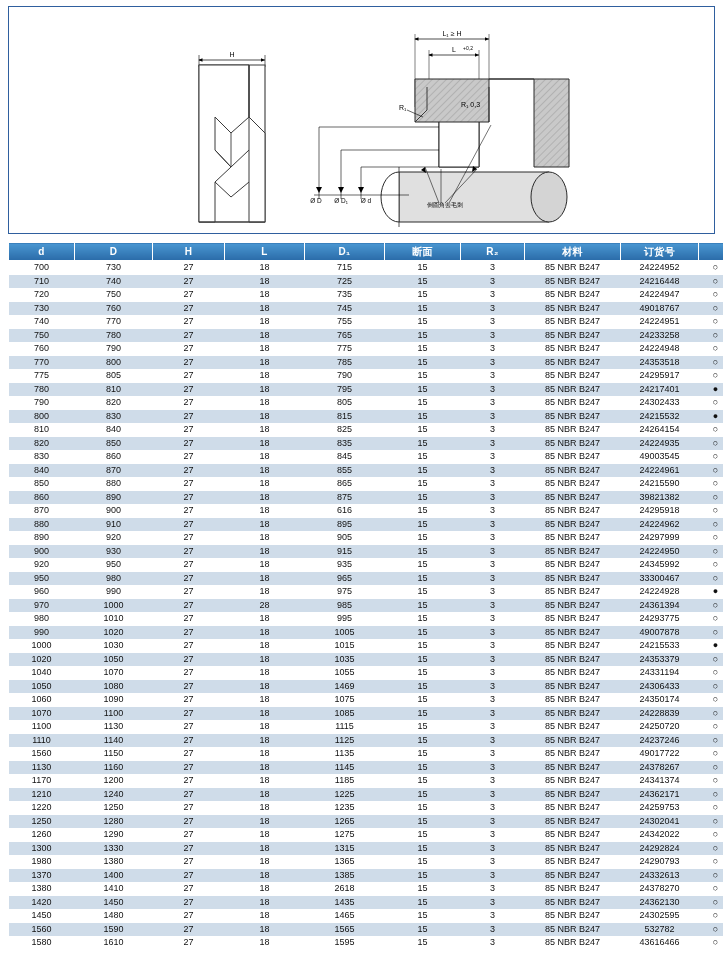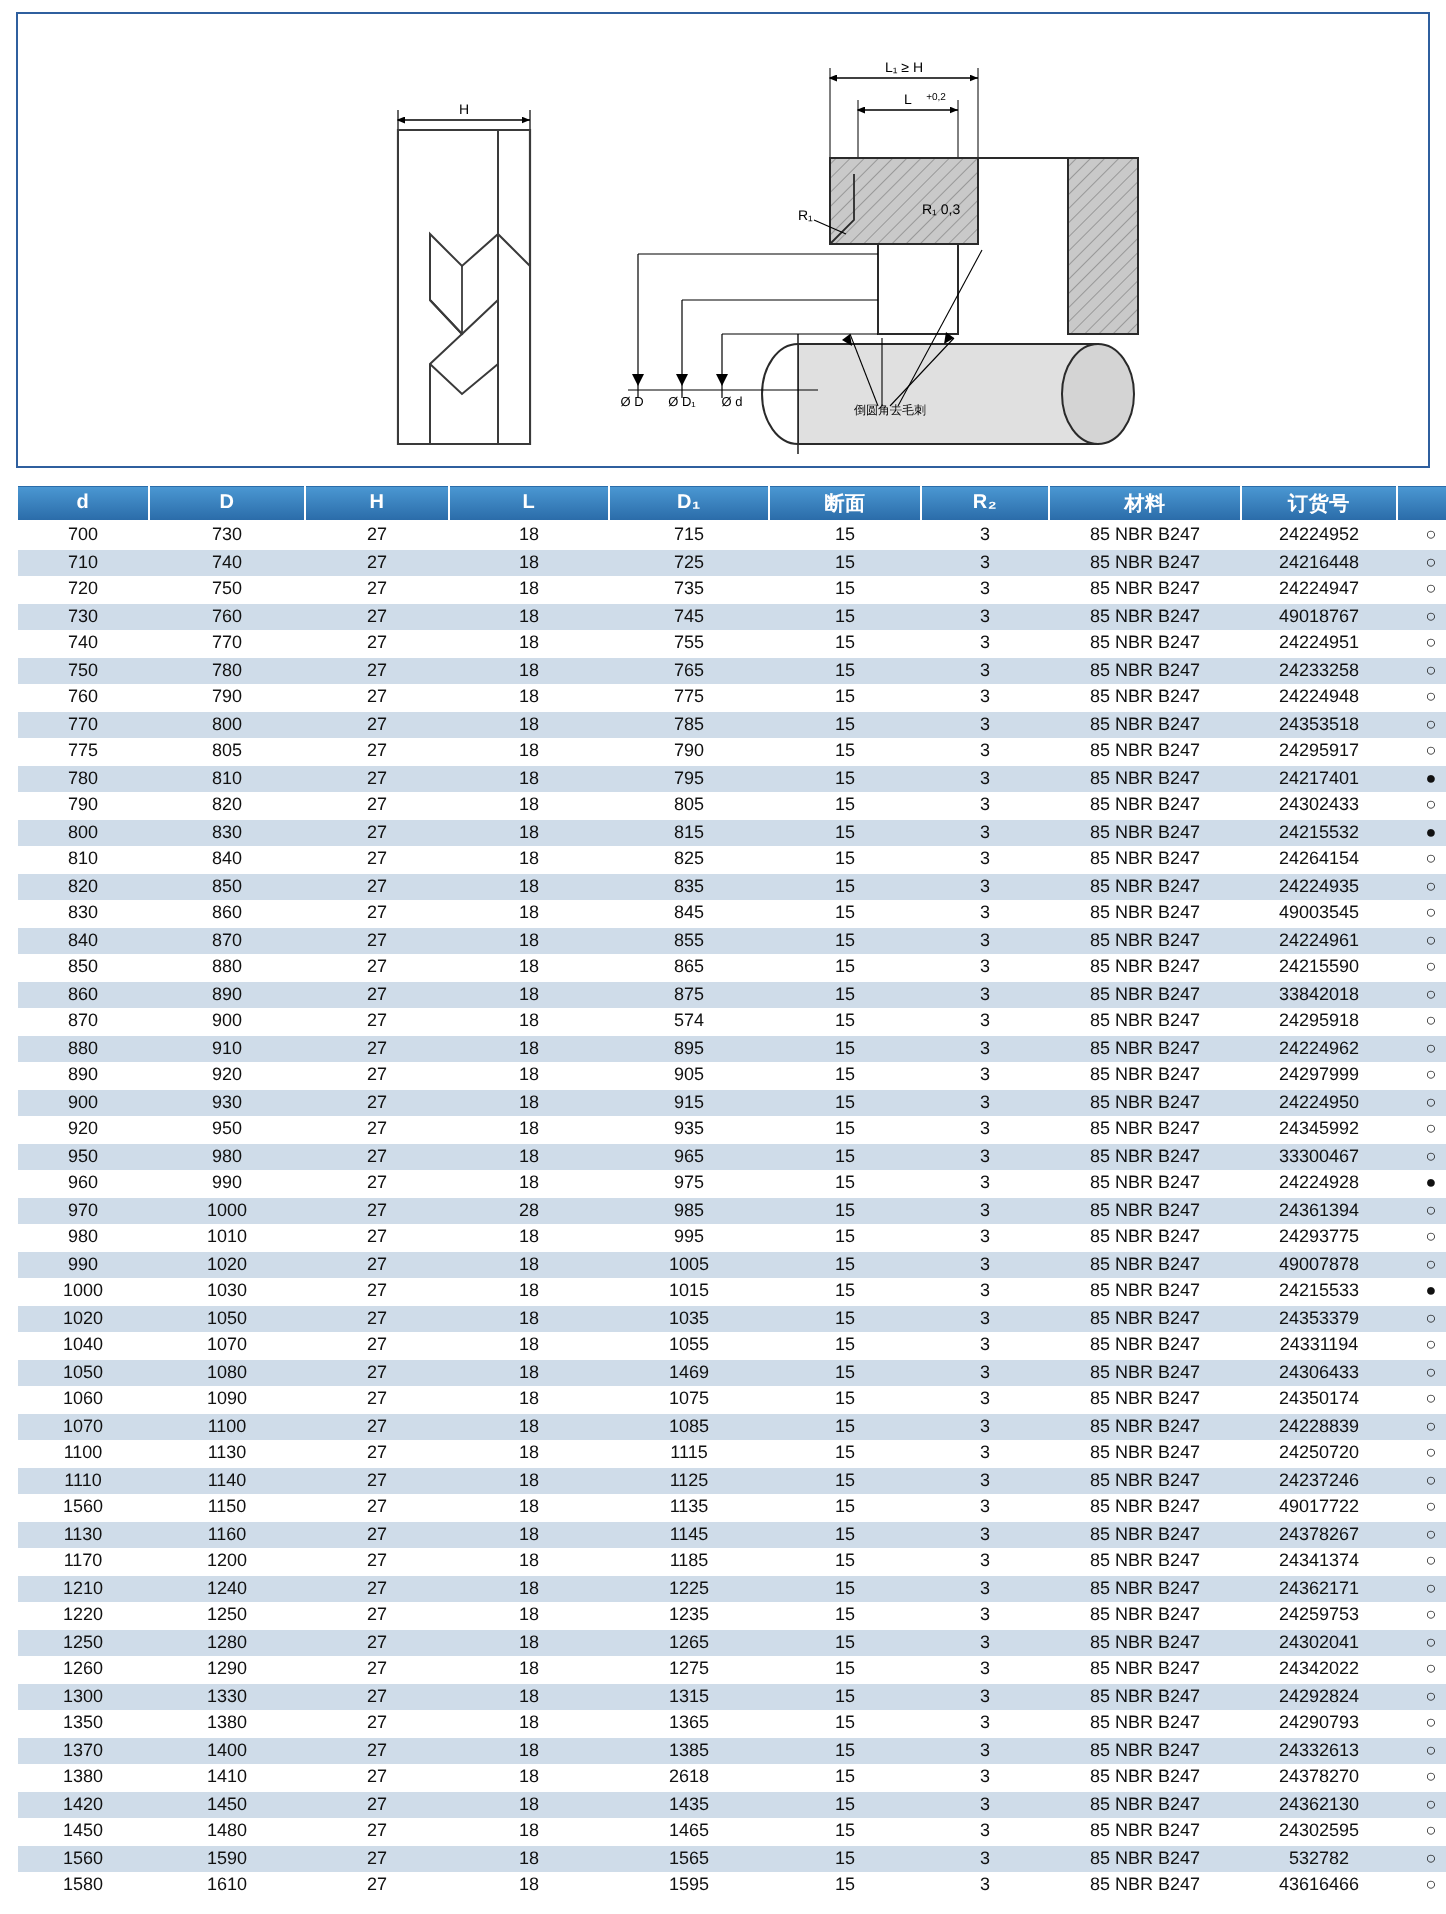--- a/index.html
+++ b/index.html
@@ -403,29 +403,29 @@
         </tr>
         <tr class="even">
           <td>860</td>
           <td>890</td>
           <td>27</td>
           <td>18</td>
           <td>875</td>
           <td>15</td>
           <td>3</td>
           <td>85 NBR B247</td>
-          <td>33842018</td>
+          <td>39821382</td>
           <td class="mark-cell">○</td>
         </tr>
         <tr class="odd">
           <td>870</td>
           <td>900</td>
           <td>27</td>
           <td>18</td>
-          <td>574</td>
+          <td>616</td>
           <td>15</td>
           <td>3</td>
           <td>85 NBR B247</td>
           <td>24295918</td>
           <td class="mark-cell">○</td>
         </tr>
         <tr class="even">
           <td>880</td>
           <td>910</td>
           <td>27</td>
@@ -719,21 +719,21 @@
           <td>27</td>
           <td>18</td>
           <td>1315</td>
           <td>15</td>
           <td>3</td>
           <td>85 NBR B247</td>
           <td>24292824</td>
           <td class="mark-cell">○</td>
         </tr>
         <tr class="odd">
-          <td>1350</td>
+          <td>1980</td>
           <td>1380</td>
           <td>27</td>
           <td>18</td>
           <td>1365</td>
           <td>15</td>
           <td>3</td>
           <td>85 NBR B247</td>
           <td>24290793</td>
           <td class="mark-cell">○</td>
         </tr>

